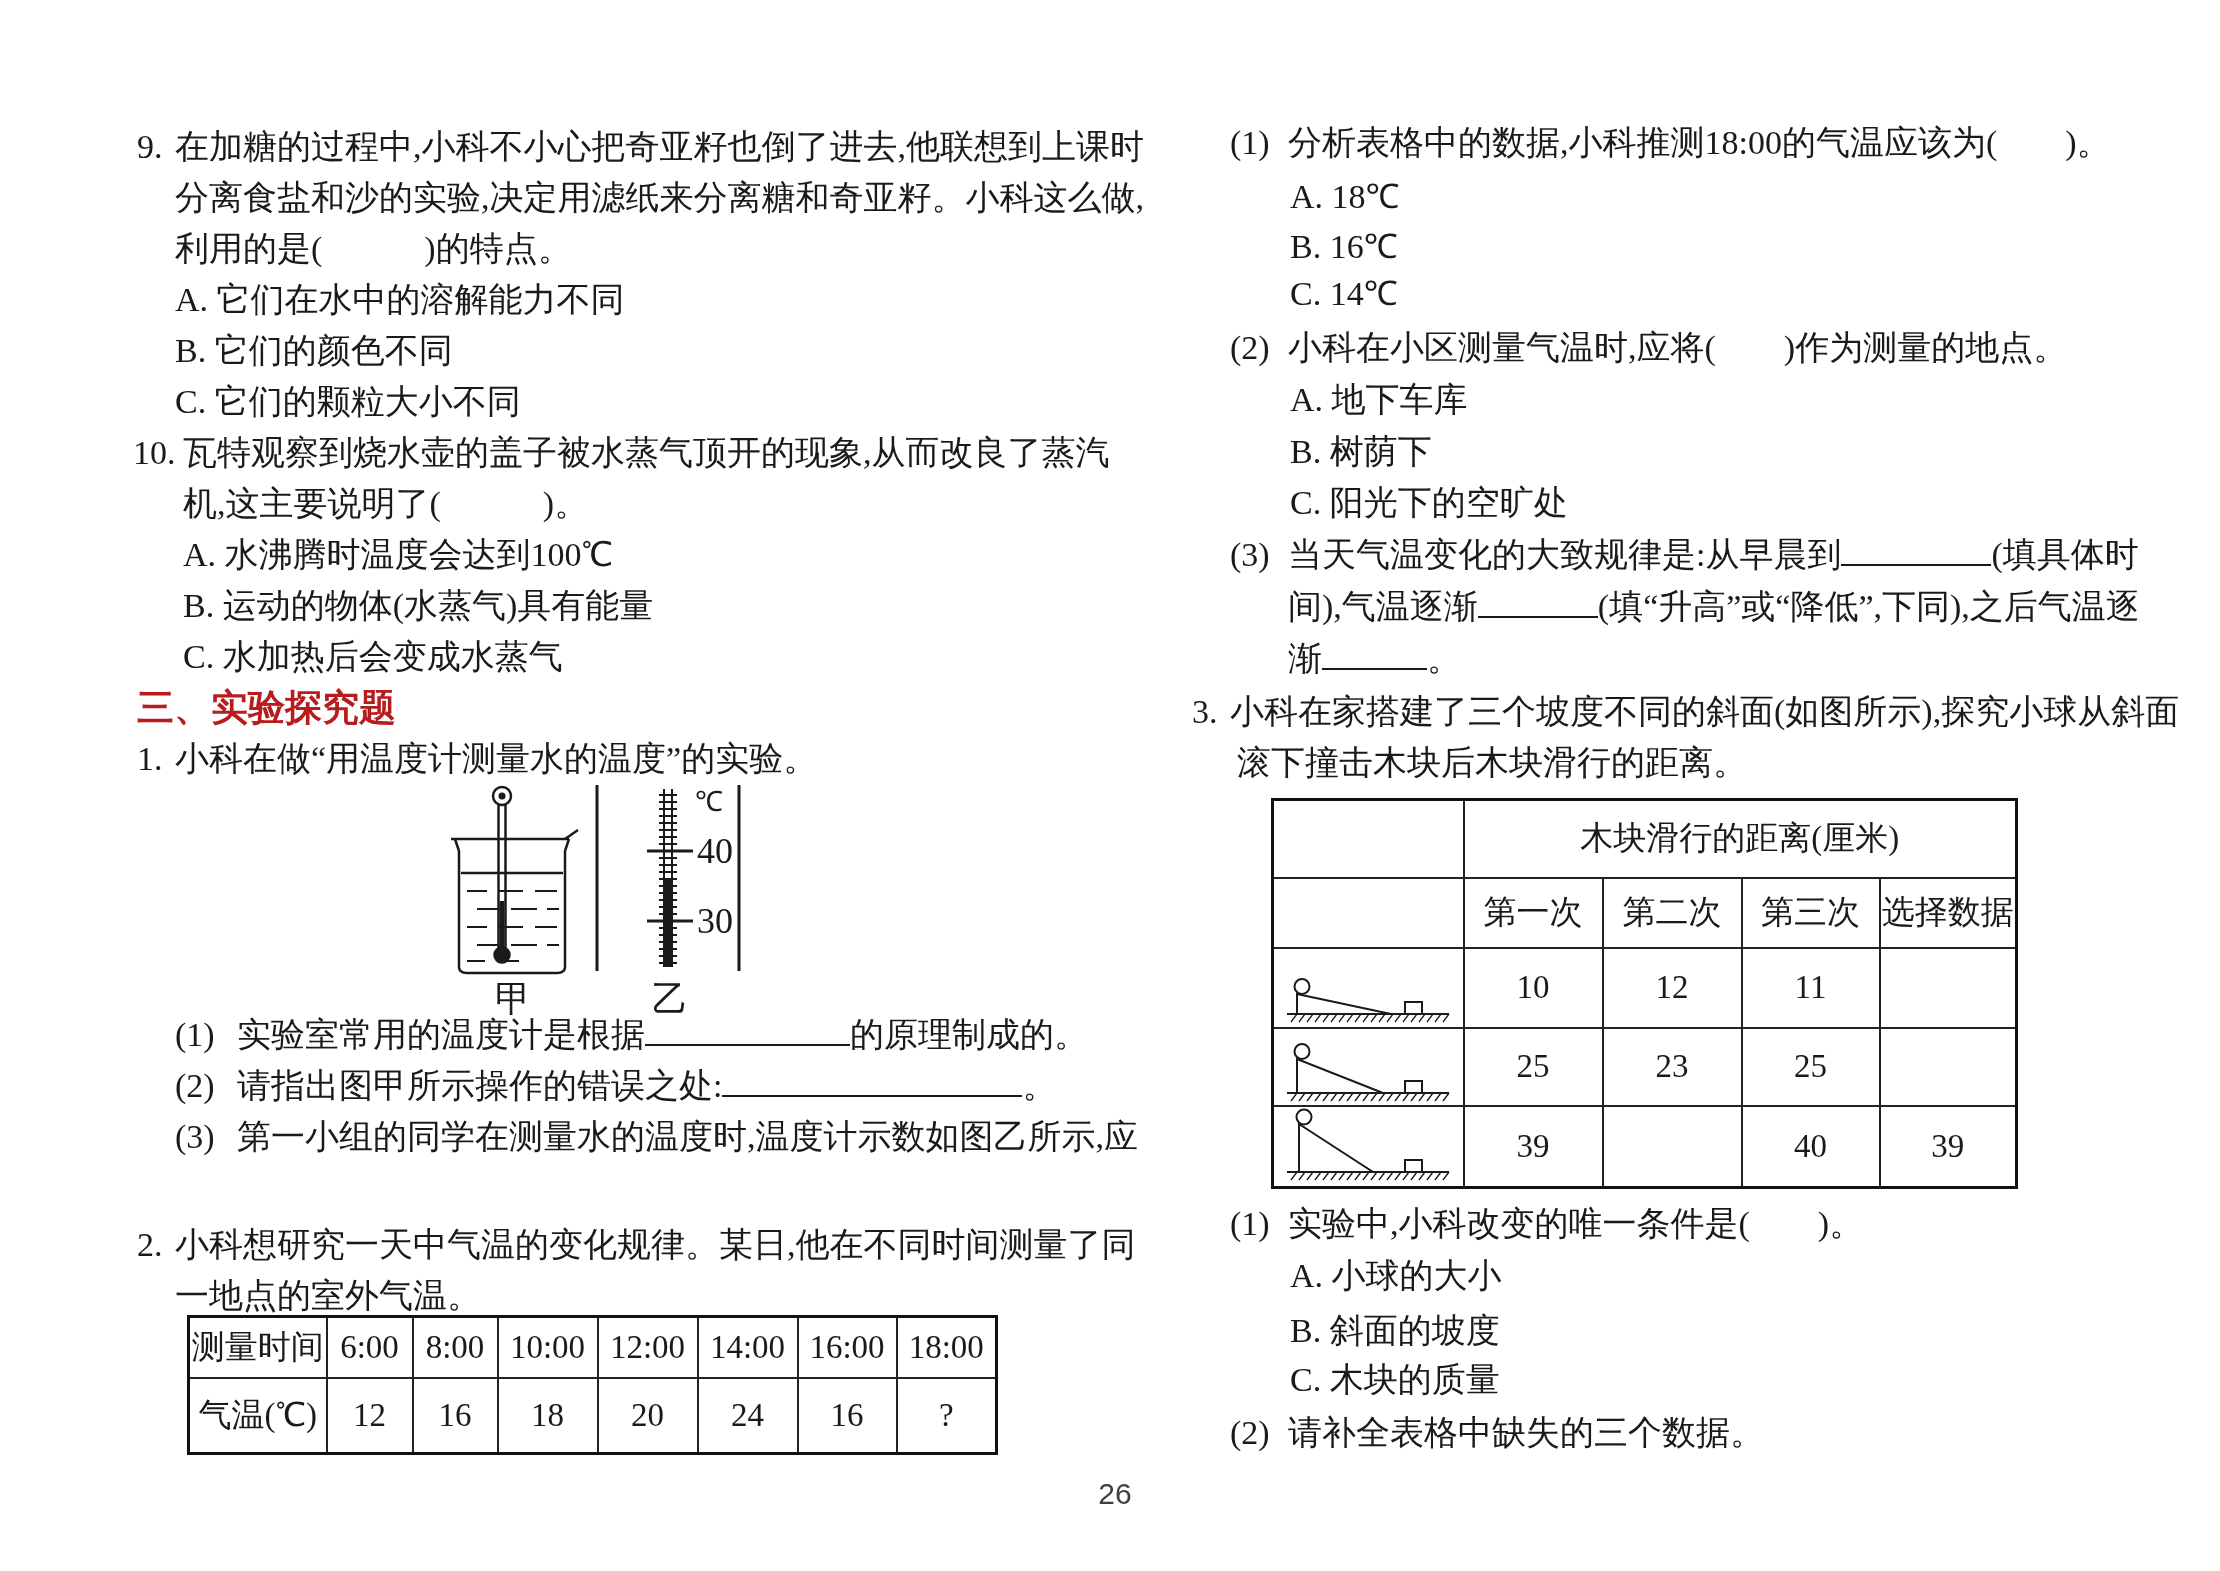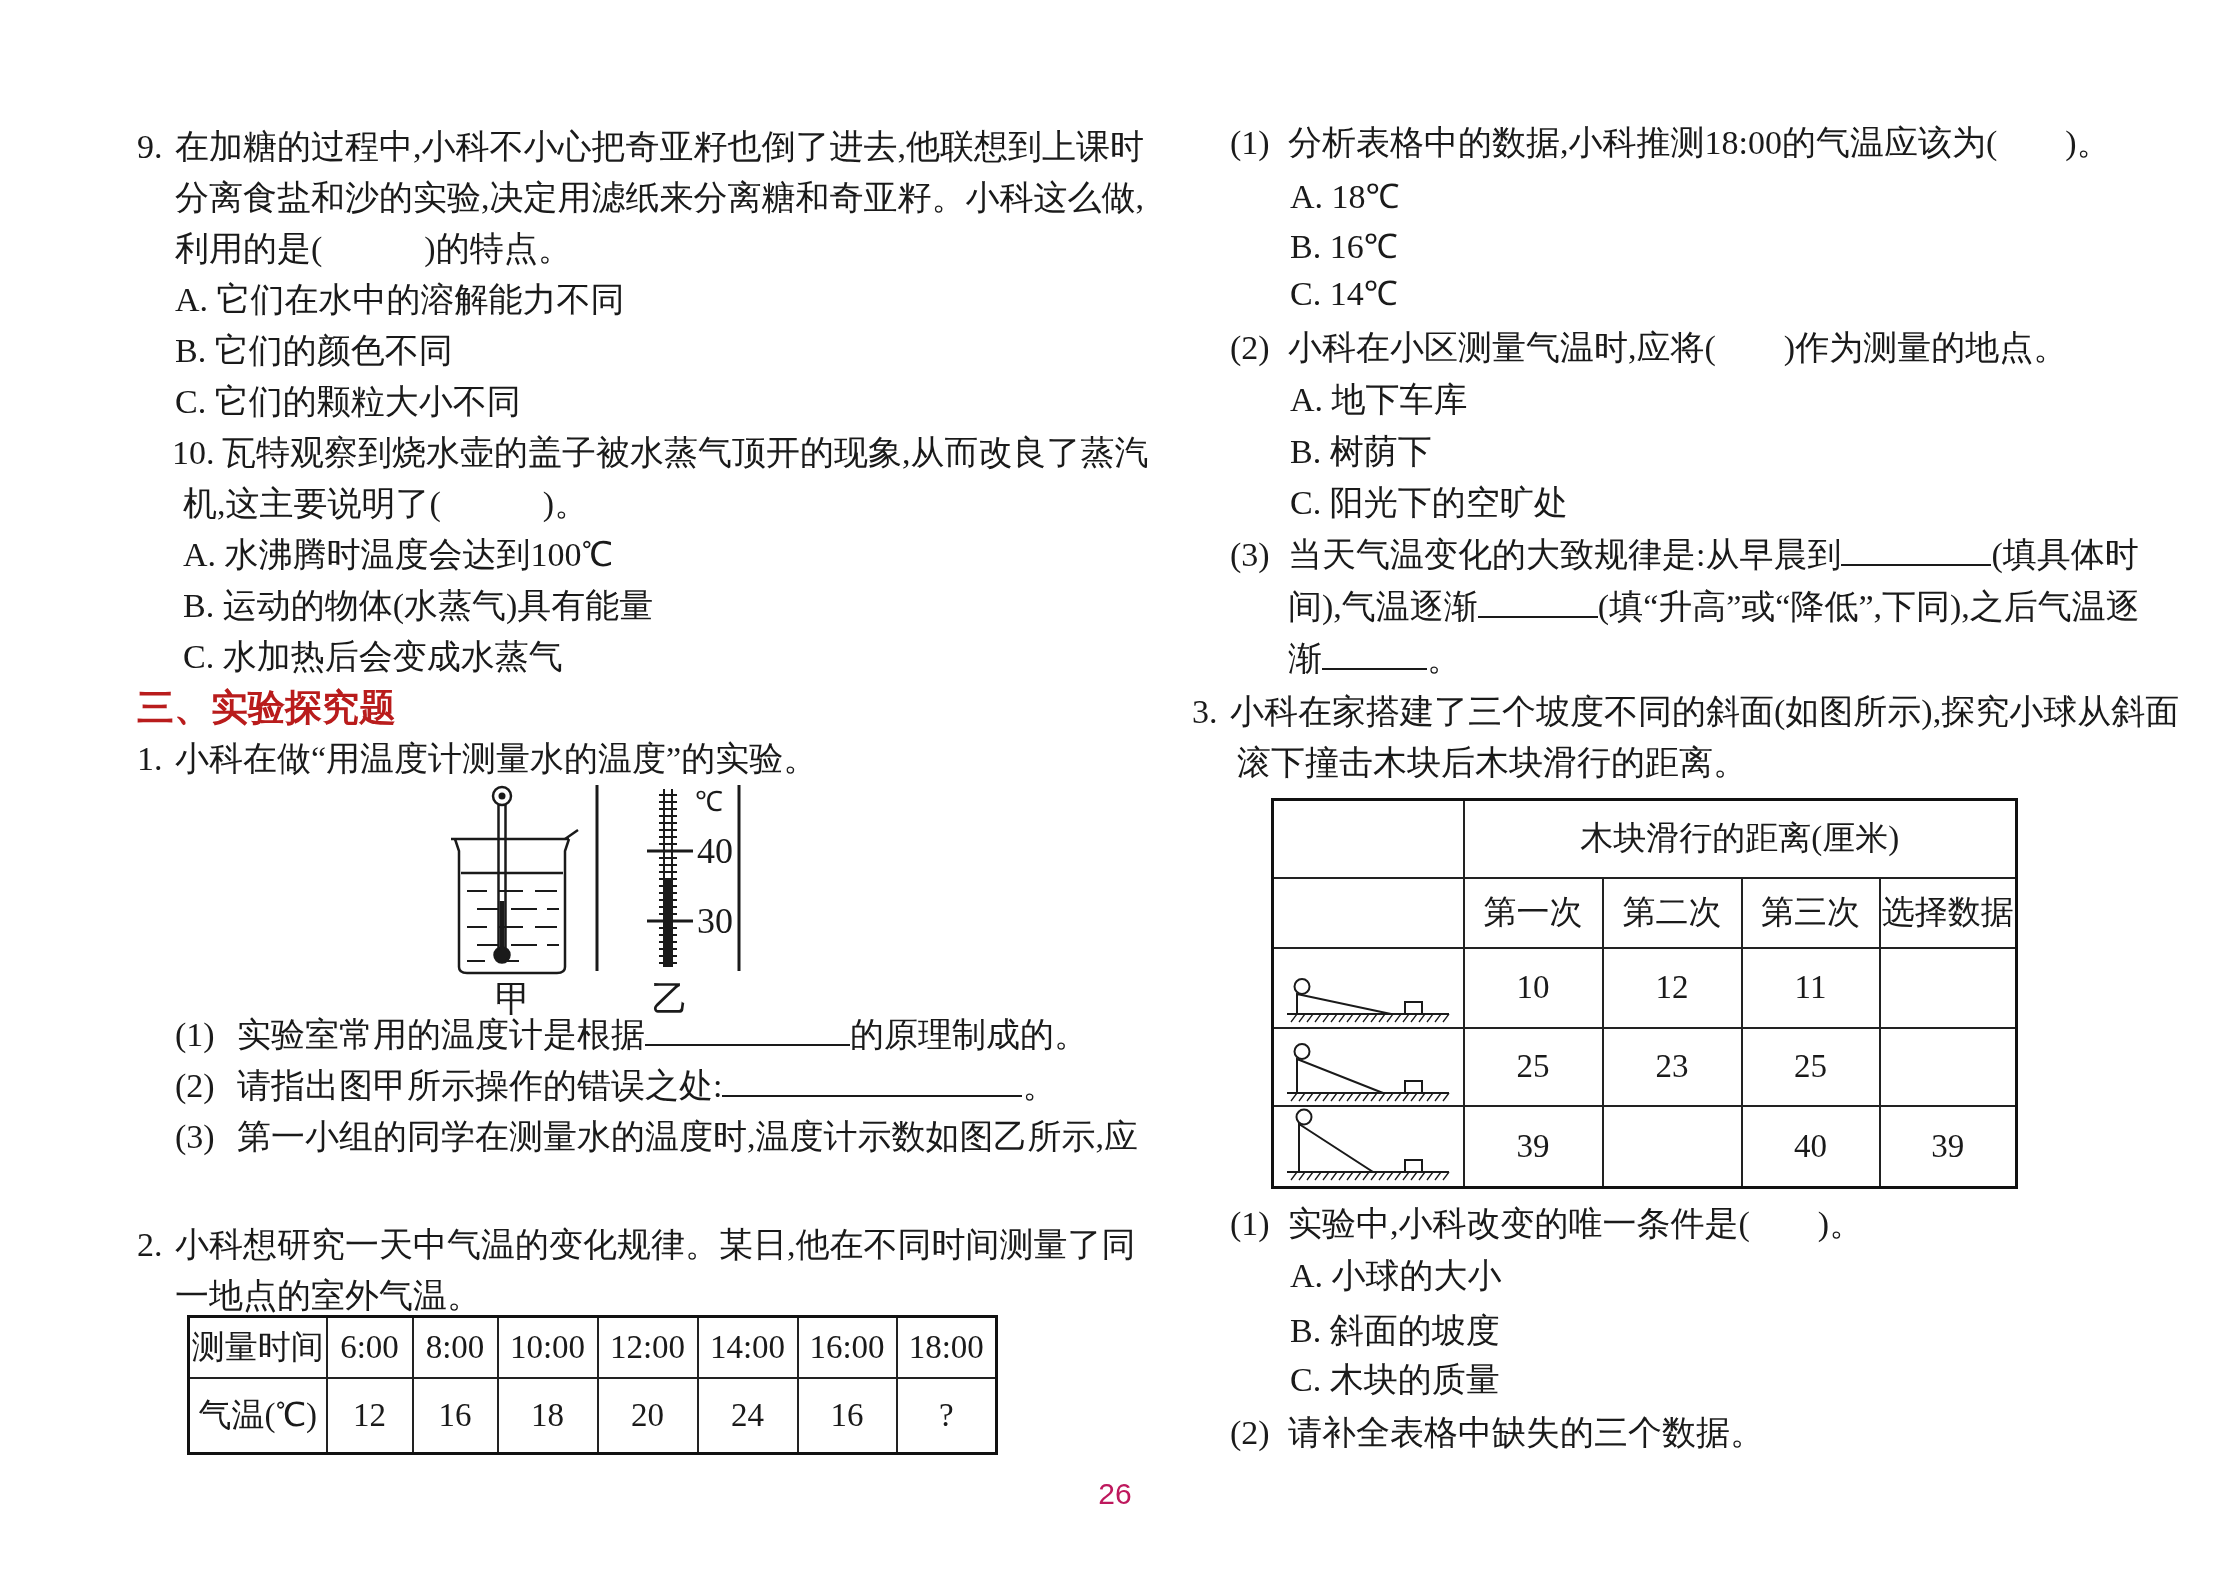--- a/index.html
+++ b/index.html
@@ -2,33 +2,33 @@
 <html><head>
 <meta charset="utf-8">
 <style>
   html,body { margin:0; padding:0; background:#ffffff; }
   .page {
     position:relative; width:2220px; height:1571px; background:#ffffff;
     font-family:"Liberation Serif", serif; color:#1a1a1a; overflow:hidden;
   }
   .ln { position:absolute; font-size:34px; line-height:50px; white-space:nowrap; }
   .qn  { display:inline-block; width:38px; }
-  .qn10{ display:inline-block; width:50px;margin-left:39px; }
+  .qn10{ display:inline-block; width:50px; }
   .sn  { display:inline-block; width:62px; }
   .snr { display:inline-block; width:58px; }
   .section-head {
     position:absolute; font-family:"Liberation Sans", sans-serif;
     font-weight:bold; font-size:37px; line-height:50px; color:#b91c1c; white-space:nowrap;
   }
   .blank { display:inline-block; border-bottom:2.5px solid #1a1a1a; height:30px; }
   table.tbl { position:absolute; border-collapse:collapse; table-layout:fixed;
     font-size:33px; color:#1a1a1a; background:#fff; border:3px solid #111; }
   table.tbl td { border:2px solid #222; text-align:center; vertical-align:middle; padding:0; overflow:hidden; }
   .pagenum { position:absolute; left:1060px; top:1477px; width:110px; text-align:center;
-    font-family:"Liberation Sans", sans-serif; font-size:30px; color:#be185d; }
+    font-family:"Liberation Sans", sans-serif; font-size:30px; color:#404040; }
   svg text { font-family:"Liberation Serif", serif; fill:#1a1a1a; }
   .figwrap { position:absolute; left:437px; top:781px; }
   .diagram { display:block; margin:0 auto; }
 </style>
 </head>
 <body>
 
 <div class="page">
 
   <div class="ln" style="left:137px; top:122px"><span class="qn">9.</span><span>在加糖的过程中,小科不小心把奇亚籽也倒了进去,他联想到上课时</span></div>

